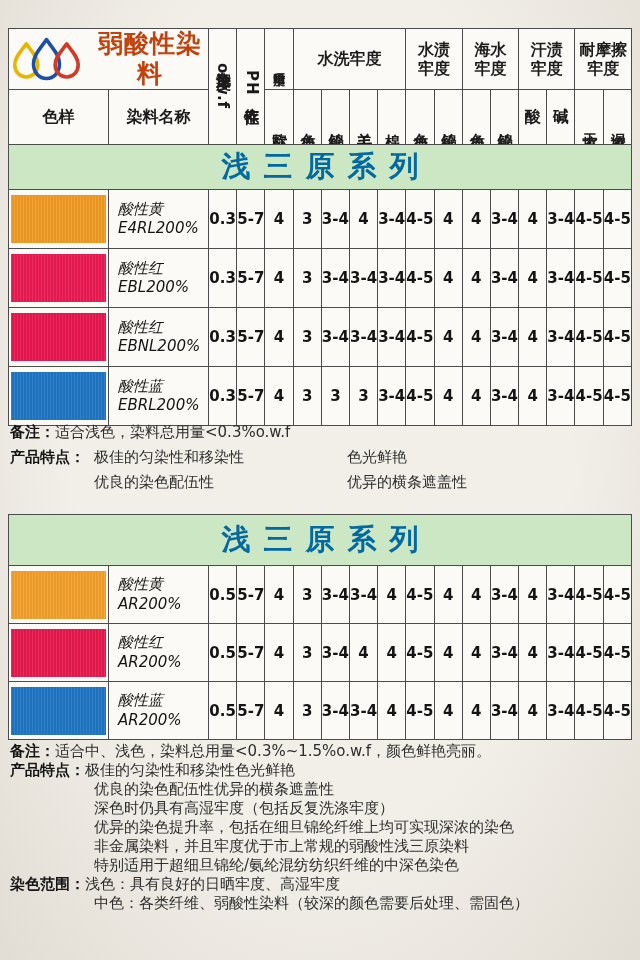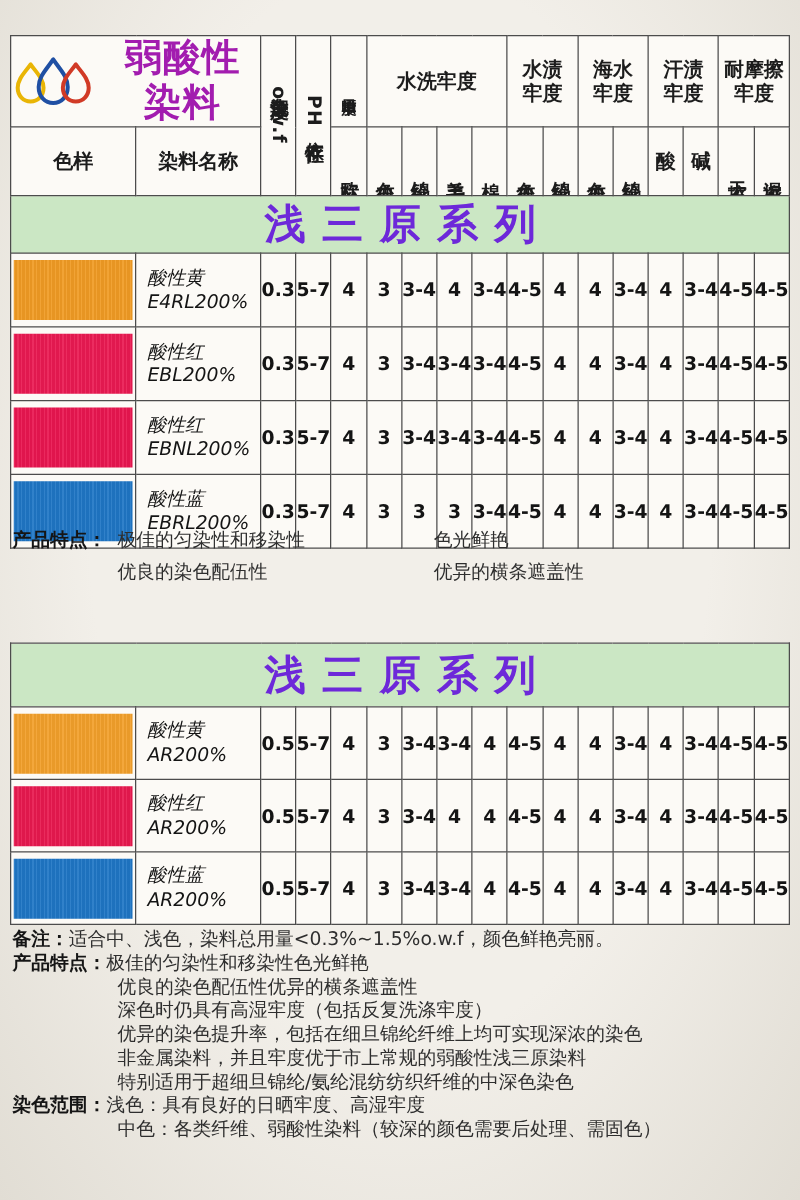--- a/index.html
+++ b/index.html
@@ -11,22 +11,22 @@
   table{border-collapse:collapse;table-layout:fixed;position:absolute;left:8px;width:624px;background:#FCFAF6;}
   #t1{top:28px;}
   #t2{top:514px;}
   th,td{border:1px solid #4c4c4c;padding:0;text-align:center;vertical-align:middle;overflow:hidden;font-weight:600;}
   .h1 th{height:54px;font-size:16px;line-height:1.2;}
   .h2 th{height:54px;font-size:16px;}
   .grp{white-space:pre-line;}
   .v{writing-mode:vertical-rl;display:inline-block;line-height:1.05;letter-spacing:1px;font-size:15px;font-weight:600;}
   .v.small{font-size:12px;letter-spacing:0;}
   .brandwrap{display:flex;align-items:center;justify-content:center;gap:8px;}
-  .brandtitle{font-size:30px;font-weight:800;letter-spacing:1px;color:#a21caf;}
-  .band td{height:44px;font-size:33px;font-weight:700;letter-spacing:13px;text-indent:13px;color:#6d28d9;background:#CBE7C4;}
+  .brandtitle{font-size:25px;font-weight:800;letter-spacing:1px;color:#c2410c;}
+  .band td{height:44px;font-size:29px;font-weight:700;letter-spacing:13px;text-indent:13px;color:#0369a1;background:#CBE7C4;}
   #t2 .band td{height:50px;}
   .data td{height:58px;font-size:15px;color:#141414;}
   #t2 .data td{height:57px;}
   .swcell{padding:0;}
   .sw{height:48px;margin:4px 2px;background-image:repeating-linear-gradient(90deg,rgba(255,255,255,0.08) 0 1px,rgba(0,0,0,0.04) 1px 3px);}
   .namecell{text-align:left;padding-left:9px;font-weight:500;font-size:15px;line-height:1.3;font-style:italic;}
   .notes{position:absolute;left:10px;font-size:15px;color:#2e2e2e;}
   #n1{top:420px;width:620px;}
   #n2{top:742px;width:628px;line-height:19px;}
   .nline{line-height:25px;}
@@ -199,20 +199,23 @@
       <td>3-4</td>
       <td>4</td>
       <td>3-4</td>
       <td>4-5</td>
       <td>4-5</td>
     </tr>
   </tbody>
     </table>
 
   <div class="notes" id="n1">
+    <div class="nline">
+      <span class="nlabel">备注：</span><span>适合浅色，染料总用量&lt;0.3%o.w.f</span>
+    </div>
     <div class="fgrid">
       <span class="nlabel">产品特点：</span>
       <span>极佳的匀染性和移染性</span>
       <span>色光鲜艳</span>
       <span></span>
       <span>优良的染色配伍性</span>
       <span>优异的横条遮盖性</span>
     </div>
   </div>
 

